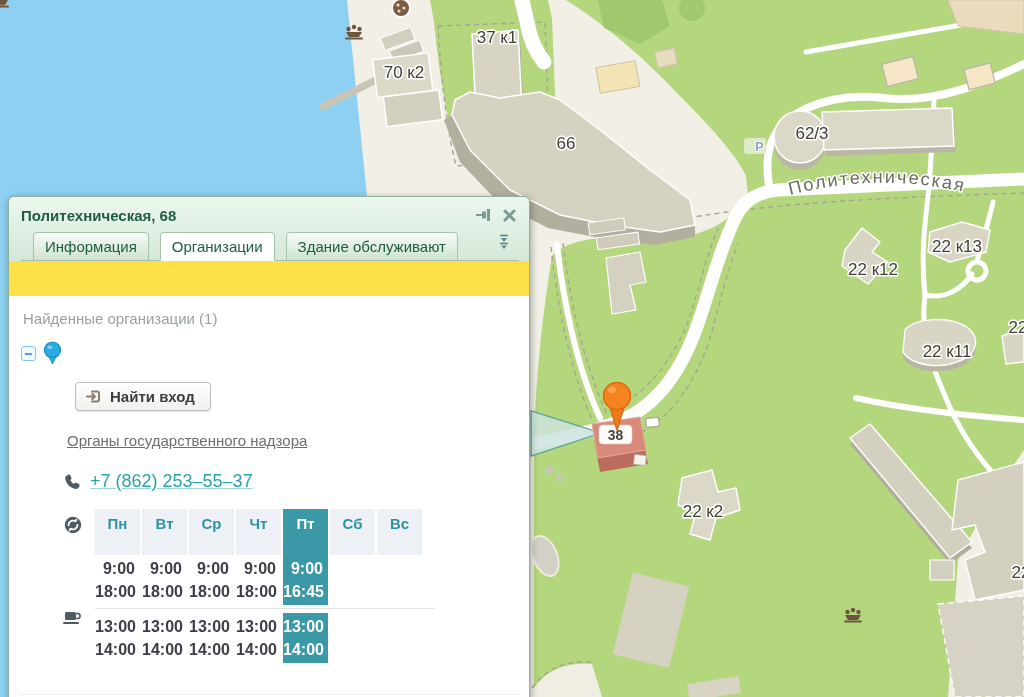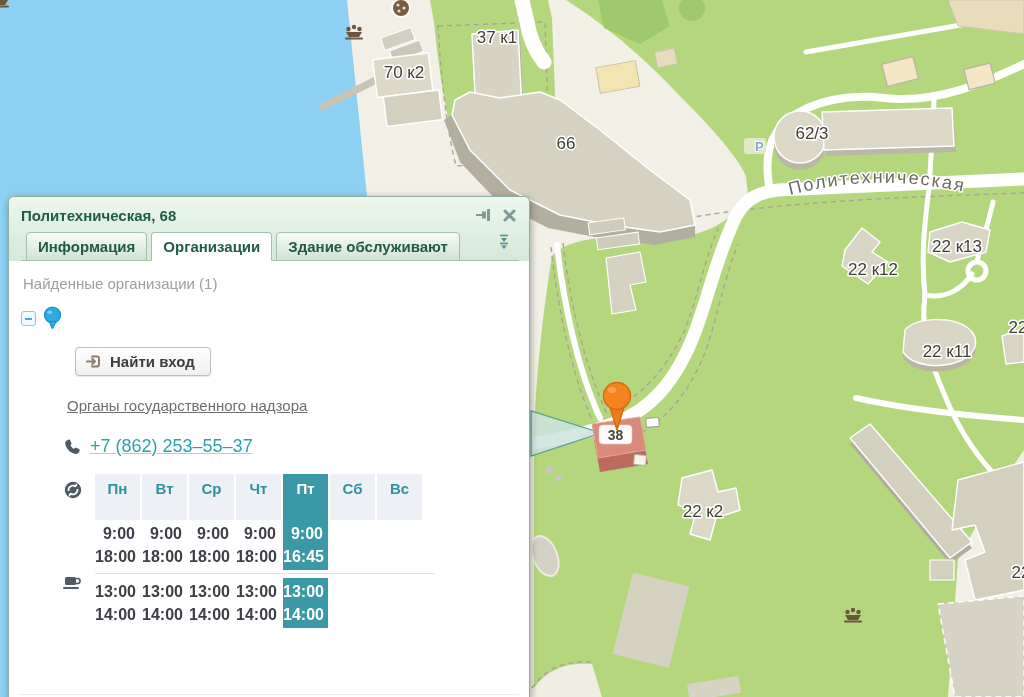--- a/index.html
+++ b/index.html
@@ -12,27 +12,27 @@
     stroke:#ffffff;stroke-width:3.2px;paint-order:stroke;stroke-linejoin:round;text-anchor:middle;}
   text.street{font-family:"Liberation Sans",sans-serif;font-size:18px;fill:#6b6b61;
     letter-spacing:2px;stroke:#ffffff;stroke-width:3px;paint-order:stroke;stroke-linejoin:round;}
   text.parking{font-family:"Liberation Sans",sans-serif;font-size:13px;font-weight:bold;fill:#88a5c6;
     stroke:#ffffff;stroke-width:2px;paint-order:stroke;}
   text.bubble38{font-family:"Liberation Sans",sans-serif;font-size:14px;font-weight:bold;fill:#46463c;text-anchor:middle;}
 
   
   .panel{position:absolute;left:8px;top:196px;width:520px;height:501px;z-index:5;
     background:#fde047;border:1px solid #8fb0a0;border-bottom:none;border-radius:6px 6px 0 0;
-    box-shadow:1px 2px 7px rgba(40,60,50,.45);display:flex;flex-direction:column;}
+    box-shadow:1px 2px 7px rgba(40,60,50,.45);display:flex;flex-direction:column;gap:35px;}
   .panel-head{background:linear-gradient(#ecf7ee,#d4e8d8);border-radius:5px 5px 0 0;padding:7px 10px 0 12px;}
   .title-row{display:flex;align-items:center;height:22px;}
   .panel-title{font-weight:bold;font-size:15px;color:#1e5c46;flex:1;}
   .head-ic{width:20px;height:16px;display:flex;align-items:center;justify-content:center;cursor:pointer;margin-left:6px;}
   .tabs-row{display:flex;align-items:flex-end;padding:6px 30px 0 4px;border-bottom:1px solid #a3c2a9;position:relative;}
-  .tab{font-weight:bold;font-size:15px;color:#215c46;padding:5px 11px 5px;margin:0 3px -1px 1px;cursor:pointer;
+  .tab{font-weight:normal;font-size:15px;color:#215c46;padding:5px 11px 5px;margin:0 3px -1px 8px;cursor:pointer;
     border:1px solid #a3c2a9;border-radius:4px 4px 0 0;background:linear-gradient(#f7fbf7,#cfe3d2);white-space:nowrap;}
   .tab.active{background:#fff;border-bottom:1px solid #fff;position:relative;z-index:3;}
   .collapse-ic{position:absolute;right:8px;bottom:7px;cursor:pointer;}
   .panel-body{flex:1;background:#fff;padding:10px 8px 16px 12px;position:relative;overflow:hidden;}
   .found{color:#9aa0a2;font-size:15px;margin:4px 0 14px 2px;}
   .org-row{display:flex;align-items:flex-start;}
   .minusbox{width:13px;height:13px;margin-top:5px;border:1px solid #86c7e8;border-radius:3px;background:#f2fafe;
     position:relative;cursor:pointer;flex:none;}
   .minusbox::after{content:"";position:absolute;left:3px;right:3px;top:5.5px;height:2px;background:#4aa6d8;}
   .balloon-wrap{margin:0 8px 0 7px;flex:none;cursor:pointer;}

